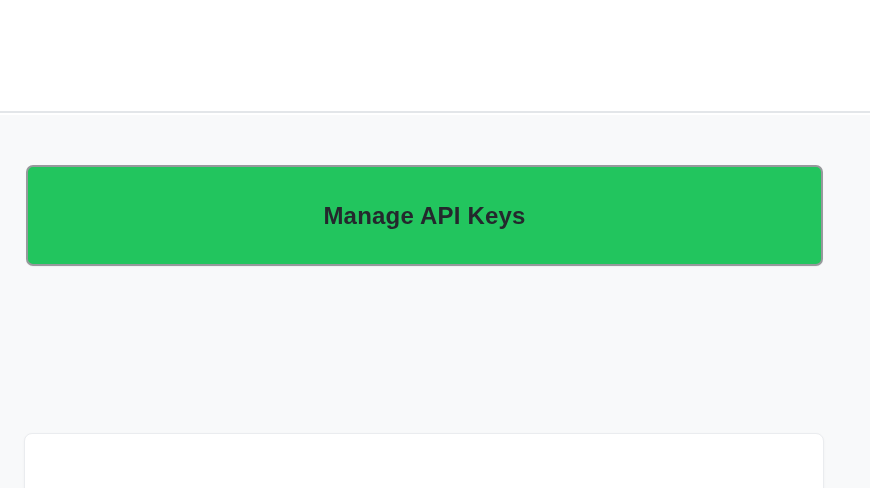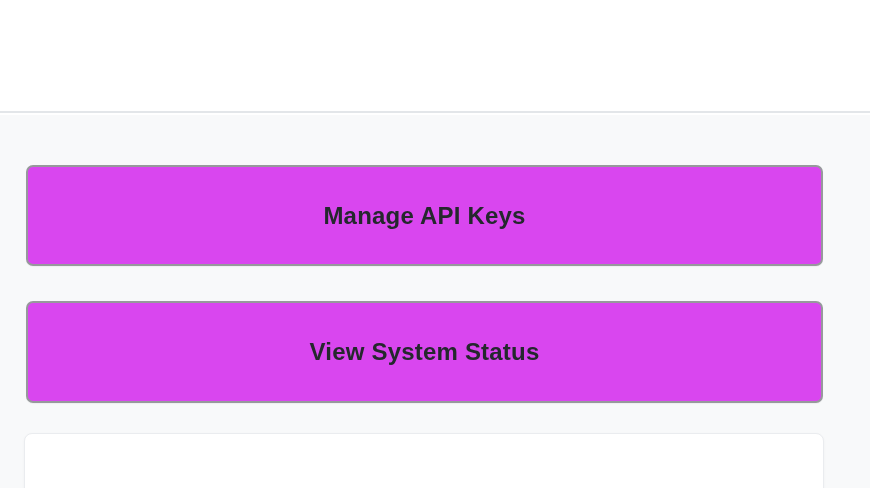--- a/index.html
+++ b/index.html
@@ -30,21 +30,21 @@
     width: 870px;
     height: 373px;
     background: #f8f9fa;
   }
   .action-btn {
     position: absolute;
     left: 26px;
     width: 797px;
     height: 101px;
     box-sizing: border-box;
-    background: #d946ef;
+    background: #22c55e;
     border: 2px solid #97999c;
     border-radius: 7px;
     display: flex;
     align-items: center;
     justify-content: center;
     font-family: "Liberation Sans", sans-serif;
     font-size: 24px;
     font-weight: 700;
     color: #24282d;
     letter-spacing: 0.2px;
@@ -71,19 +71,18 @@
 <body>
 
 <div class="page">
 
   <header class="top-band"></header>
 
   <main class="content">
 
     <button class="action-btn" id="manage-api-keys-button">Manage API Keys</button>
 
-    <button class="action-btn" id="view-system-status-button">View System Status</button>
 
     <section class="card"></section>
 
   </main>
 
 </div>
 
 </body></html>

